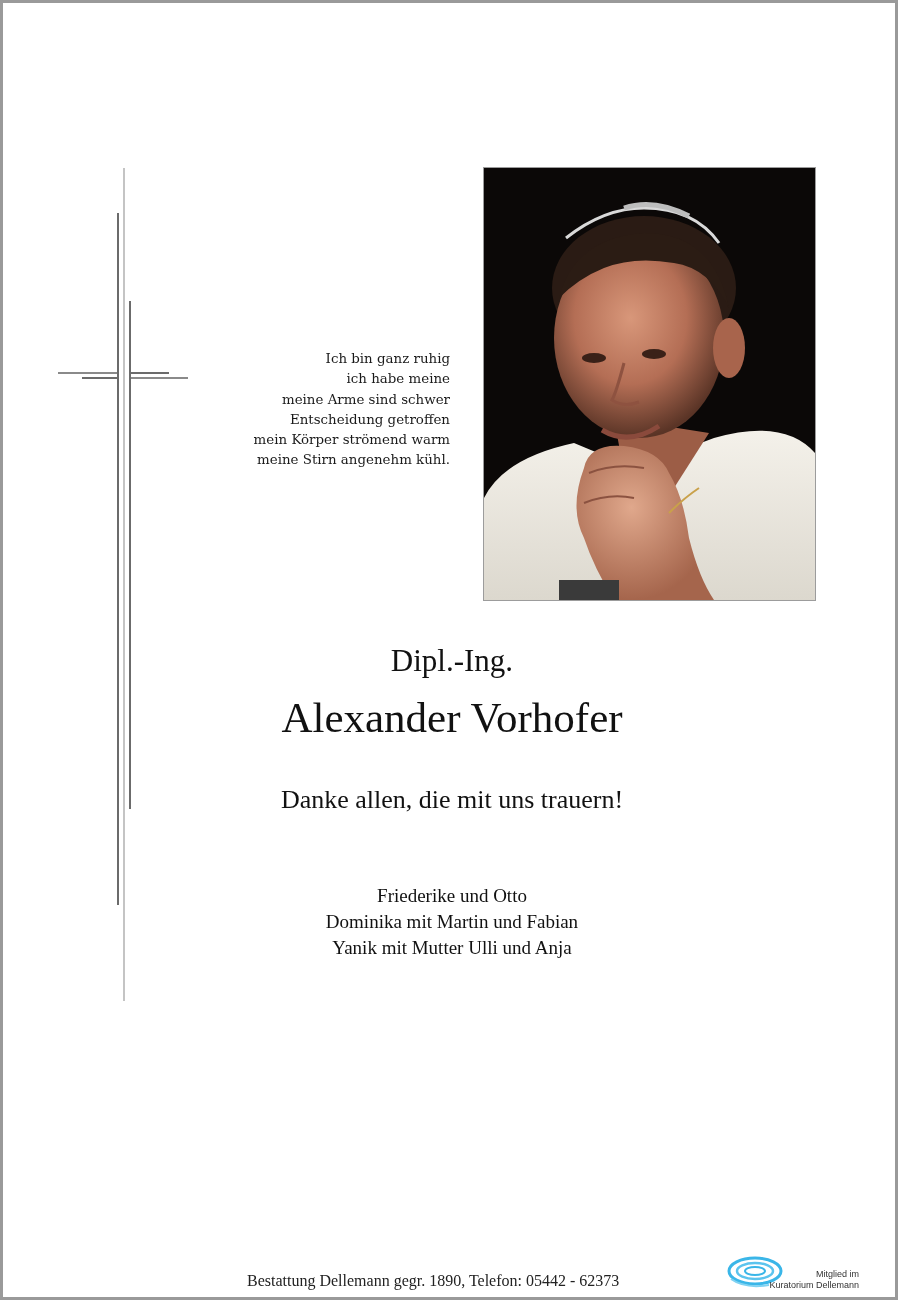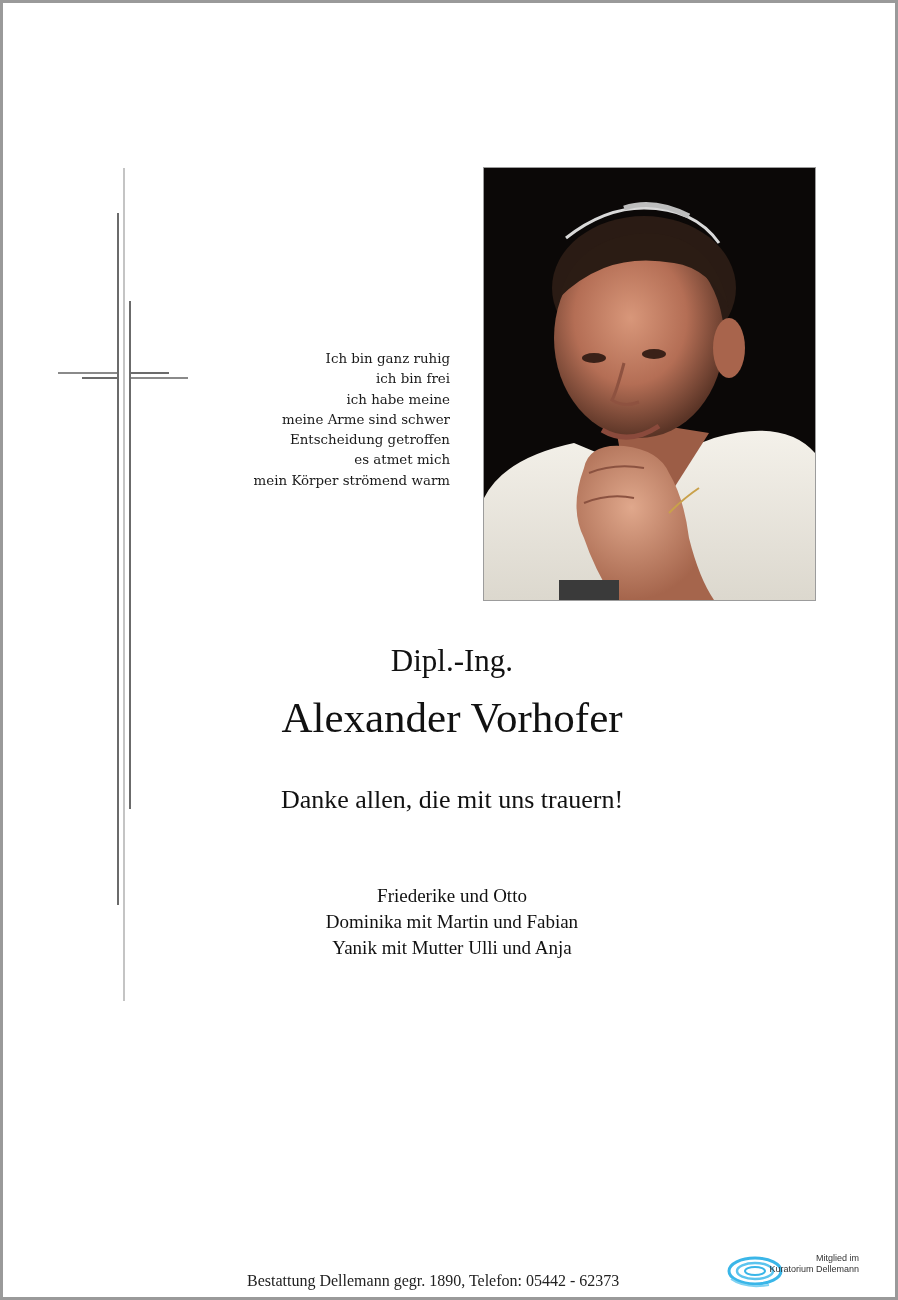--- a/index.html
+++ b/index.html
@@ -30,47 +30,46 @@
     .prefix { top: 640px; font-size: 31px; }
     .name { top: 690px; font-size: 43px; }
     .thanks { top: 782px; font-size: 26px; }
     .family { top: 880px; font-size: 19px; line-height: 26px; }
     .footer {
       position: absolute; left: 244px; top: 1269px; font-size: 16px;
       font-family: "Liberation Serif", "DejaVu Serif", serif; color: #222; white-space: nowrap;
     }
     .logo { position: absolute; left: 722px; top: 1246px; width: 140px; height: 42px; }
     .logo-text {
-      position: absolute; left: 40px; top: 4px; font-family: "Liberation Sans", sans-serif;
+      position: absolute; left: 40px; top: 20px; font-family: "Liberation Sans", sans-serif;
       font-size: 9px; line-height: 11px; color: #333; text-align: right; width: 94px;
     }
   </style>
 </head>
 <body>
 
 <div class="page">
 
   <div class="cross">
     <div class="vline light" style="left:120px; top:165px; height:833px;"></div>
     <div class="vline dark" style="left:114px; top:210px; height:692px;"></div>
     <div class="vline dark" style="left:126px; top:298px; height:508px;"></div>
     <div class="hline dark" style="left:55px; top:369px; width:59px; background:#8a8a8a;"></div>
     <div class="hline dark" style="left:128px; top:369px; width:38px;"></div>
     <div class="hline dark" style="left:79px; top:374px; width:35px;"></div>
     <div class="hline light" style="left:128px; top:374px; width:57px; background:#8a8a8a;"></div>
   </div>
 
   <div class="poem serif">
     <div>Ich bin ganz ruhig</div>
-    <div>ich bin frei</div>
     <div>ich habe meine</div>
     <div>meine Arme sind schwer</div>
     <div>Entscheidung getroffen</div>
-    <div>es atmet mich</div>
     <div>mein Körper strömend warm</div>
+    <div>meine Stirn angenehm kühl.</div>
   </div>
 
   <div class="photo">
     <svg width="331" height="432" viewBox="0 0 331 432" xmlns="http://www.w3.org/2000/svg">
       <defs>
         <radialGradient id="skin" cx="45%" cy="40%" r="60%">
           <stop offset="0%" stop-color="#d8977a"></stop>
           <stop offset="55%" stop-color="#b46e55"></stop>
           <stop offset="100%" stop-color="#5a3426"></stop>
         </radialGradient>

